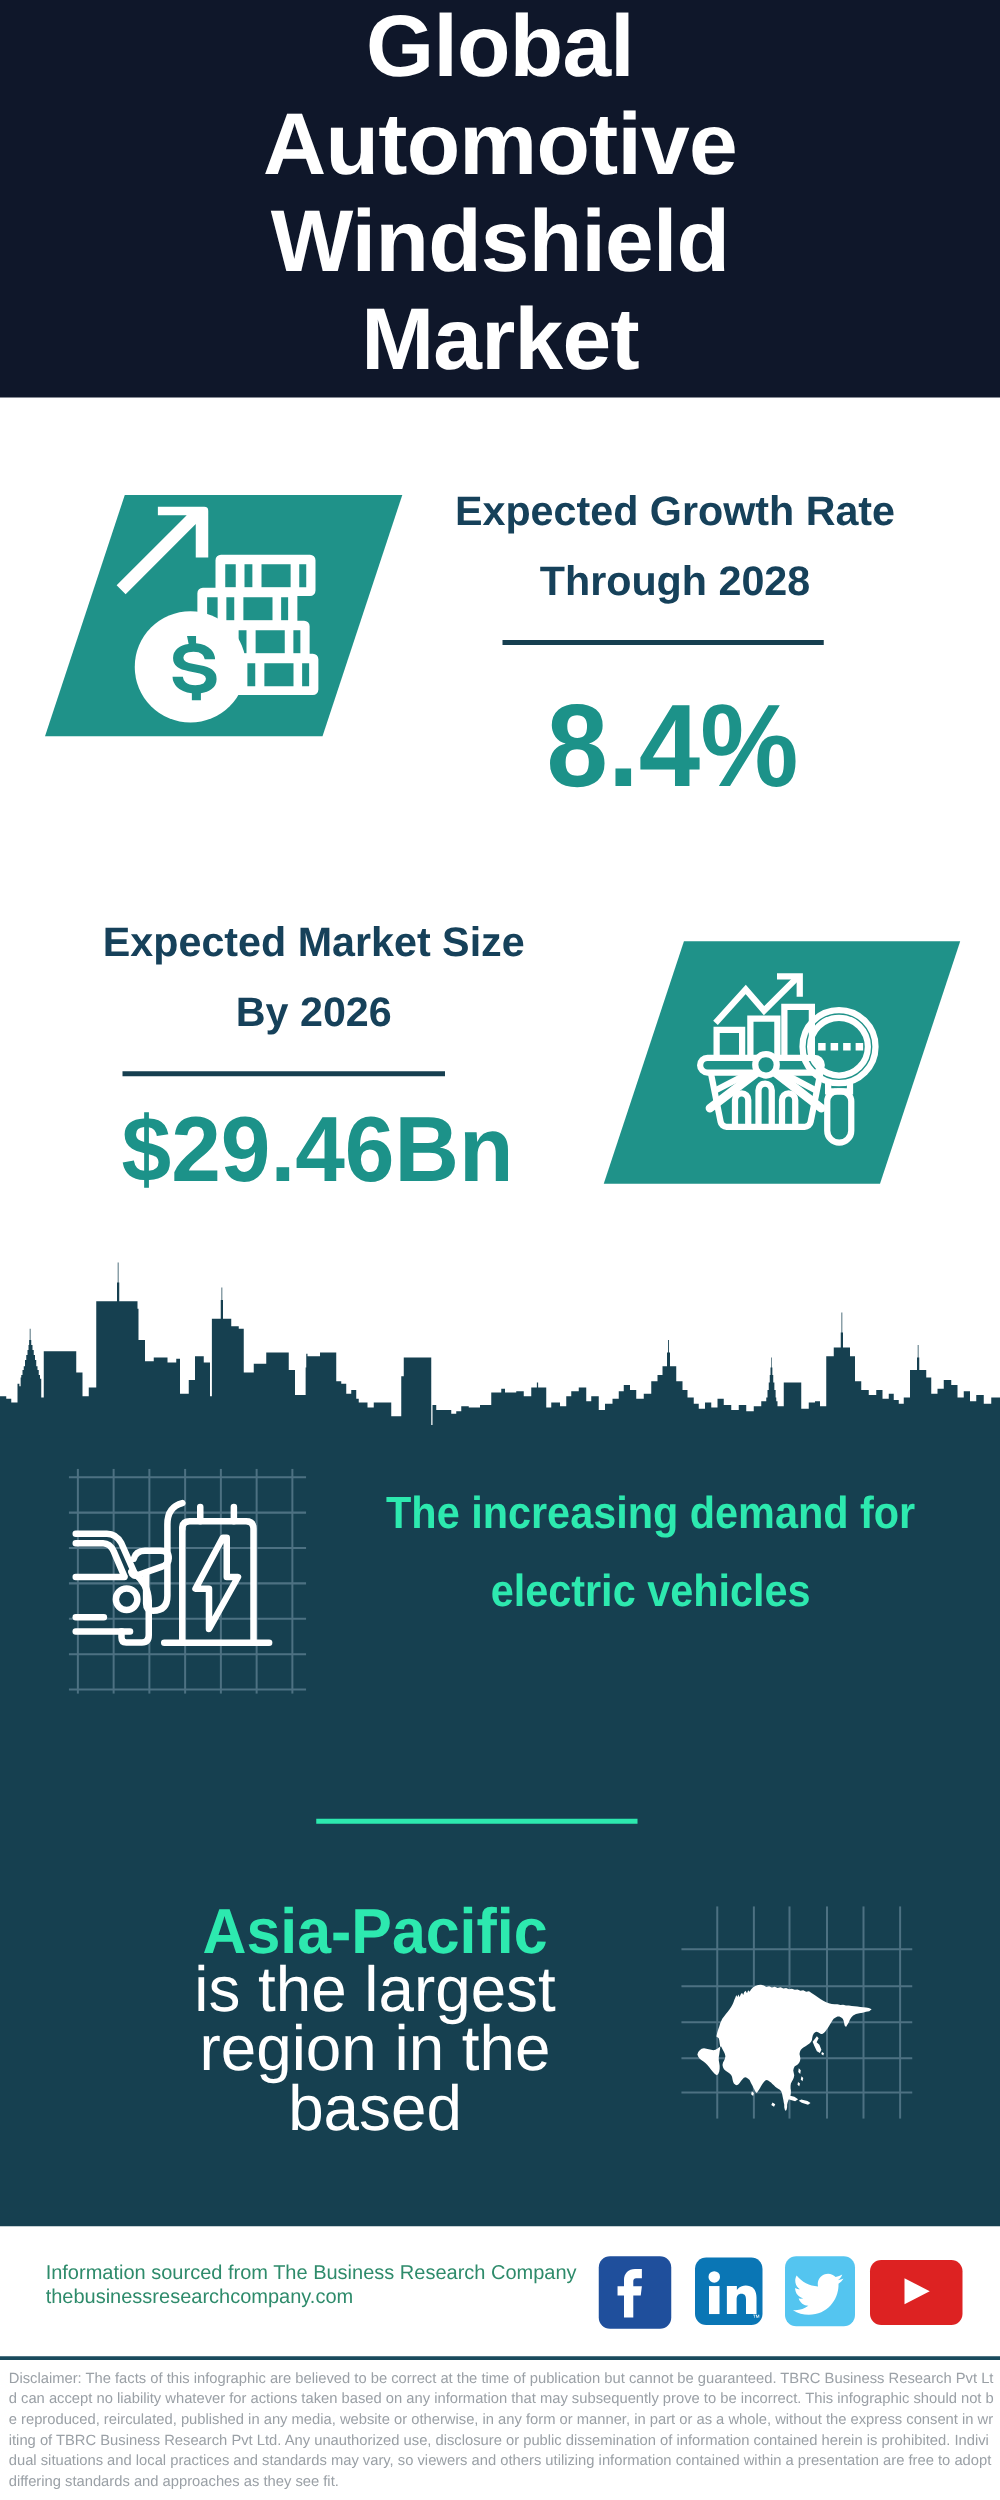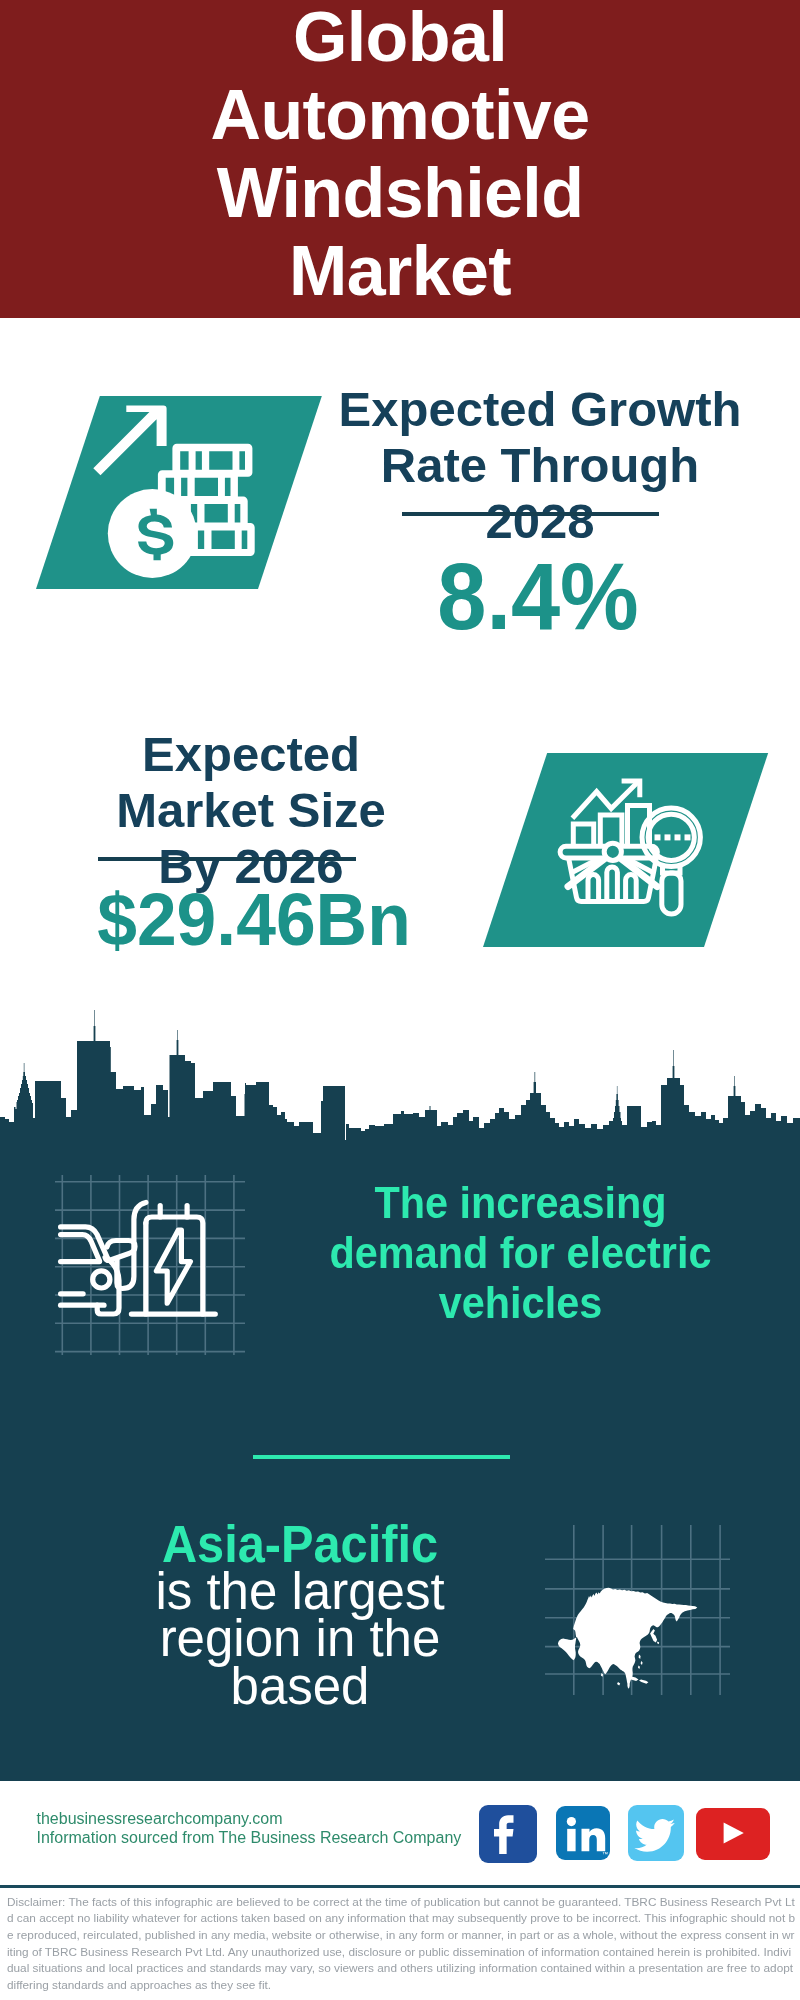--- a/index.html
+++ b/index.html
@@ -1,20 +1,20 @@
 <!DOCTYPE html>
 <html><head>
 <meta charset="utf-8">
 <style>
   html,body{margin:0;padding:0;}
   body{width:800px;height:2000px;background:#ffffff;font-family:"Liberation Sans",sans-serif;overflow:hidden;}
   .page{position:relative;width:800px;height:2000px;background:#fff;}
 
   
-  .hdr{position:absolute;left:0;top:0;width:800px;height:318px;background:#7f1d1d;}
+  .hdr{position:absolute;left:0;top:0;width:800px;height:318px;background:#0f172a;}
   .hdr .t{position:absolute;left:190px;top:-2px;width:420px;text-align:center;color:#ffffff;
           font-size:70px;font-weight:bold;line-height:78px;letter-spacing:-0.6px;}
 
   
   .par{position:absolute;background:#1f9289;transform:skewX(-18.3deg);}
   .pic{position:absolute;overflow:visible;}
   .ic1{left:90px;top:390px;width:210px;height:200px;}
   .ic2{left:555px;top:770px;width:160px;height:160px;}
   .grid{position:absolute;overflow:hidden;}
   .g1{left:55px;top:1175px;width:190px;height:180px;}
@@ -24,29 +24,29 @@
   .sky{position:absolute;left:0;top:1005px;width:800px;height:145px;}
   .dk{top:1140px;height:641px;}
   .p1{left:36px;top:396px;width:222px;height:193px;transform-origin:bottom left;}
   .l1{left:330px;top:381px;width:420px;}
   .r1{left:402px;top:512px;width:257px;}
   .v1{left:328px;top:550px;width:420px;font-size:94px;line-height:94px;transform:scaleX(0.94);transform-origin:center center;}
   .p2{left:483px;top:753px;width:221px;height:194px;transform-origin:bottom left;}
   .l2{left:81px;top:726px;width:340px;}
   .r2{left:98px;top:857px;width:258px;}
   .v2{left:44px;top:883px;width:420px;font-size:74px;line-height:74px;transform:scaleX(0.965);transform-origin:center center;}
-  .stat-label{position:absolute;text-align:center;color:#16415a;font-size:49px;font-weight:bold;line-height:56px;}
+  .stat-label{position:absolute;text-align:center;color:#16415a;font-size:33px;font-weight:bold;line-height:56px;}
   .rule{position:absolute;background:#163f50;height:4px;}
   .stat-val{position:absolute;text-align:center;color:#1c9289;font-weight:bold;}
 
   
   .dark{position:absolute;left:0;width:800px;background:#164050;}
   .grn{color:#2de9af;font-weight:bold;}
   .blk .grn{transform:scaleX(0.92);transform-origin:center center;}
-  .blk{position:absolute;text-align:center;font-size:45px;line-height:50px;}
+  .blk{position:absolute;text-align:center;font-size:36px;line-height:63px;}
   .blk span{display:block;}
   .blk .hl{margin:0 auto;}
   .b1{left:272px;top:1178px;width:497px;}
   .b2{left:60px;top:1521px;width:480px;font-size:51px;line-height:47.2px;}
   .b2 .grn{transform:scaleX(0.955);}
   .sep{position:absolute;left:253px;top:1455px;width:257px;height:4px;background:#2de9af;}
   .wht{color:#ffffff;}
 
   
   .src{position:absolute;left:36.5px;top:1810px;width:480px;color:#2e8b6b;font-size:16px;line-height:18.7px;}
@@ -187,22 +187,22 @@
       <path d="M629.5 1676.0 l6.0 1.4 l3.0 2.0 l-2.4 1.6 l-6.0 -1.8 l-3.0 -2.0 z M641.0 1679.5 l5.0 1.2 l2.4 1.6 l-2.0 1.4 l-5.0 -1.6 l-2.4 -1.6 z M618.0 1682.0 l2.2 1.4 l-1.0 2.0 l-2.2 -1.4 z"></path>
       <path d="M601.5 1673.0 l1.6 1.4 l-0.6 2.4 l-1.6 -1.4 z"></path>
     </g>
   </svg>
   <div class="blk b2">
     <span class="grn hl">Asia-Pacific</span>
     <span class="wht hl" style="width:405px">is the largest region in the based</span>
   </div>
 
   <div class="src">
+    <div>Information sourced from The Business Research Company</div>
     <div>thebusinessresearchcompany.com</div>
-    <div>Information sourced from The Business Research Company</div>
   </div>
   <div class="social">
     <a class="sq fb">
       <svg viewBox="0 0 57 57">
           <path d="M34.2 17.5h-4.6c-1.3 0-2.2 0.9-2.2 2.2v4.1h6.8l-0.9 7.4h-5.9v17.4h-7.4V31.2h-5.1v-7.4h5.1v-4.9c0-5.3 3.5-8.8 8.8-8.8h5.4z" fill="#fff"></path>
         </svg>
     </a>
     <a class="sq li">
       <svg viewBox="0 0 54 54">
           <g fill="#fff">

